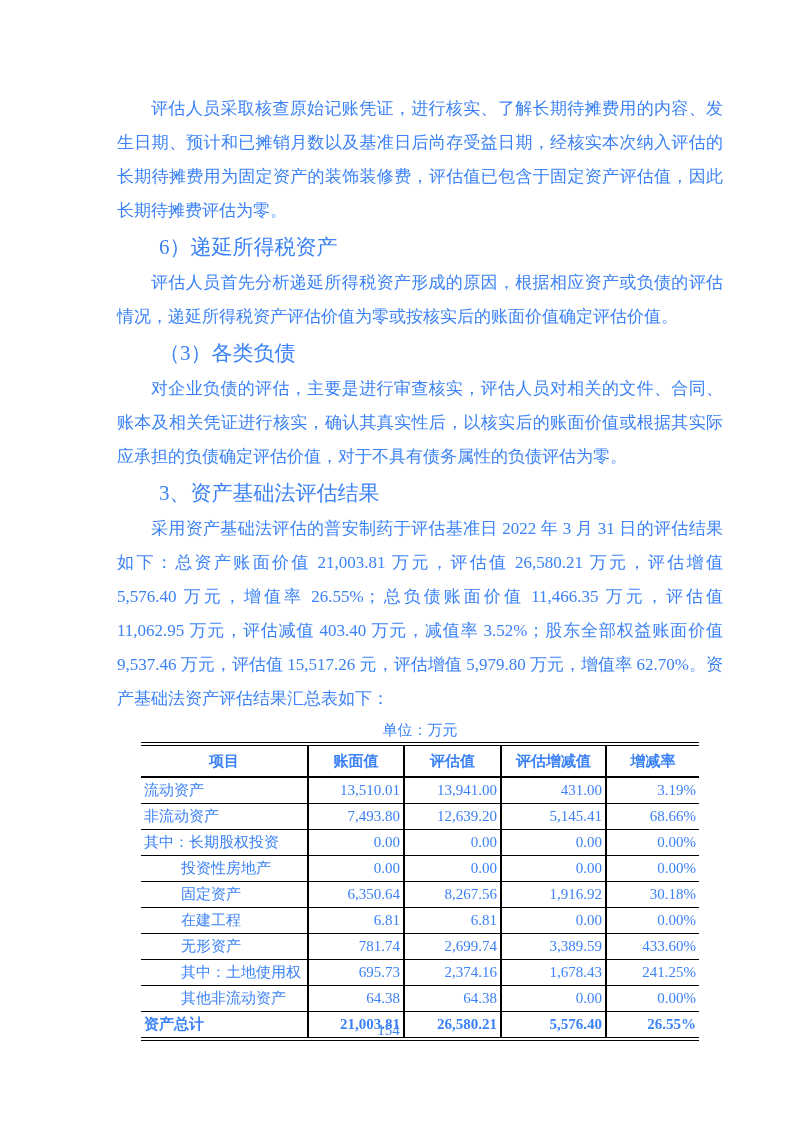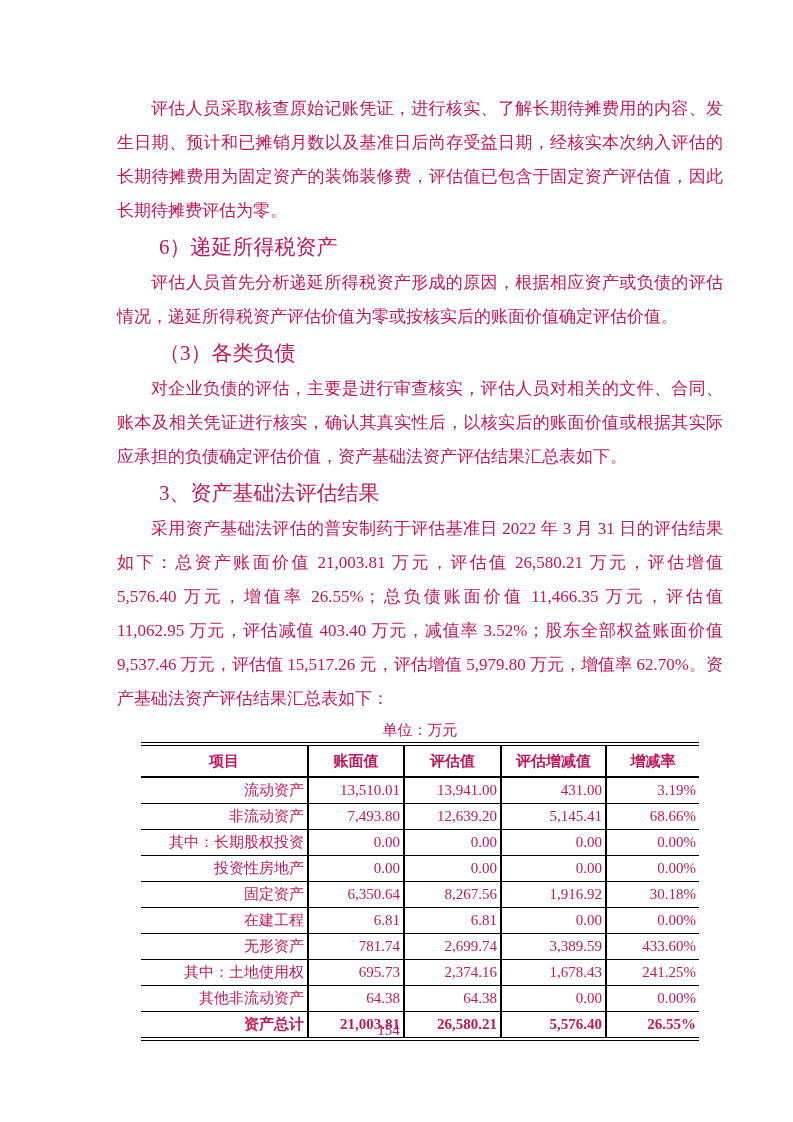--- a/index.html
+++ b/index.html
@@ -1,20 +1,20 @@
 <!DOCTYPE html>
 <html lang="zh"><head>
 <meta charset="utf-8">
 <style>
   html,body { margin:0; padding:0; background:#ffffff; }
   .page {
     position:relative;
     width:749px; height:1122px;
     background:#ffffff;
-    color:#be185d;
+    color:#3b82f6;
     font-family:"Liberation Serif","DejaVu Serif",serif;
     overflow:hidden;
     margin:0 auto;
   }
   .content {
     position:absolute;
     left:95px; top:92px;
     width:606px;
   }
   p.body-para {
@@ -54,21 +54,21 @@
     padding:0 3px;
   }
   table.val-table td {
     height:25px;
     padding:0 3px;
     border-top:1px solid #000;
   }
   table.val-table tbody tr:first-child td { border-top:none; }
   table.val-table th + th,
   table.val-table td + td { border-left:2px solid #000; }
-  td.lbl { text-align:right; padding-left:4px; }
+  td.lbl { text-align:left; padding-left:4px; }
   td.lbl.indent1 { padding-left:40px; }
   td.num { text-align:right; padding-right:4px; }
   tr.total-row td { font-weight:bold;font-family:Liberation Serif, serif; }
   .footer-page-number {
     position:absolute;
     left:0; right:16px;
     top:1022px;
     text-align:center;
     font-size:15px;
   }
@@ -80,21 +80,21 @@
   <div class="content">
 
     <p class="body-para">评估人员采取核查原始记账凭证，进行核实、了解长期待摊费用的内容、发生日期、预计和已摊销月数以及基准日后尚存受益日期，经核实本次纳入评估的长期待摊费用为固定资产的装饰装修费，评估值已包含于固定资产评估值，因此长期待摊费评估为零。</p>
 
     <p class="heading-para">6）递延所得税资产</p>
 
     <p class="body-para">评估人员首先分析递延所得税资产形成的原因，根据相应资产或负债的评估情况，递延所得税资产评估价值为零或按核实后的账面价值确定评估价值。</p>
 
     <p class="heading-para">（3）各类负债</p>
 
-    <p class="body-para">对企业负债的评估，主要是进行审查核实，评估人员对相关的文件、合同、账本及相关凭证进行核实，确认其真实性后，以核实后的账面价值或根据其实际应承担的负债确定评估价值，资产基础法资产评估结果汇总表如下。</p>
+    <p class="body-para">对企业负债的评估，主要是进行审查核实，评估人员对相关的文件、合同、账本及相关凭证进行核实，确认其真实性后，以核实后的账面价值或根据其实际应承担的负债确定评估价值，对于不具有债务属性的负债评估为零。</p>
 
     <p class="heading-para">3、资产基础法评估结果</p>
 
     <p class="body-para">采用资产基础法评估的普安制药于评估基准日 2022 年 3 月 31 日的评估结果如下：总资产账面价值 21,003.81 万元，评估值 26,580.21 万元，评估增值 5,576.40 万元，增值率 26.55%；总负债账面价值 11,466.35 万元，评估值 11,062.95 万元，评估减值 403.40 万元，减值率 3.52%；股东全部权益账面价值 9,537.46 万元，评估值 15,517.26 元，评估增值 5,979.80 万元，增值率 62.70%。资产基础法资产评估结果汇总表如下：</p>
 
     <div class="unit-line">单位：万元</div>
 
     <table class="val-table">
       <colgroup>
         <col style="width:167px">

